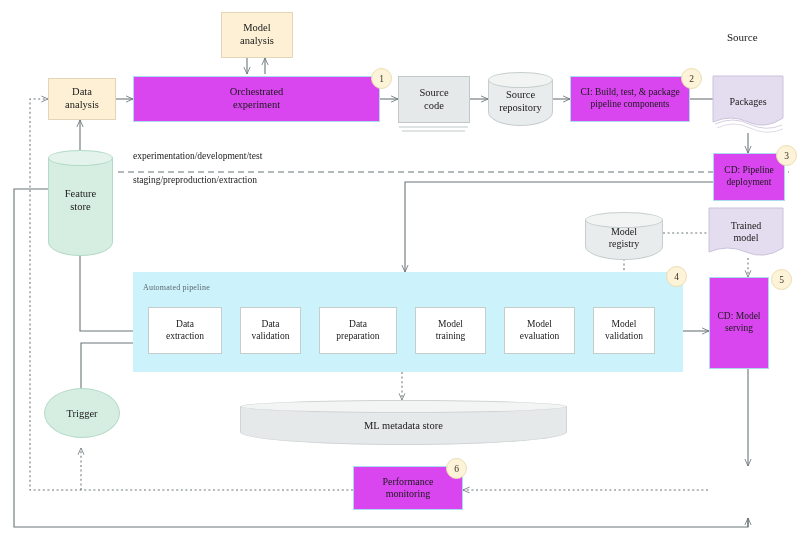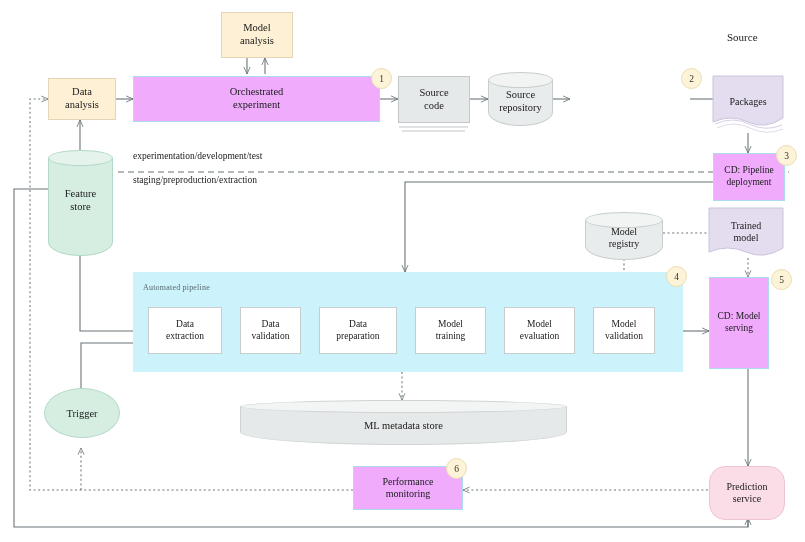--- a/index.html
+++ b/index.html
@@ -39,21 +39,21 @@
   .rect {
     border: 1px solid #b9c3c9;
   }
   .lbl {
     display: block;
     white-space: pre-line;
   }
 
   
   .fill-cream   { background: #fdf0d5; border-color: #e4d5b7; }
-  .fill-blue    { background: #f0abfc; border-color: #a9dced; }
+  .fill-blue    { background: #d946ef; border-color: #a9dced; }
   .fill-grey    { background: #e6e9e9; border-color: #c2c8c8; }
 
   
   .badge {
     position: absolute;
     width: 19px;
     height: 19px;
     border-radius: 50%;
     background: #fdf3d8;
     border: 1px solid #ecdcae;
@@ -302,20 +302,24 @@
 code</span>
   </div>
 
   <div class="cyl cyl-grey" style="left:488px; top:72px; width:65px; height:54px;">
     <div class="body" style="top:8px; bottom:0;"></div>
     <div class="top" style="top:0;"></div>
     <div class="ctext" style="top:17px; font-size:10.5px;">Source
 repository</div>
   </div>
 
+  <div class="node rect fill-blue" style="left:570px; top:76px; width:120px; height:46px; font-size:9.5px;">
+    <span class="lbl">CI: Build, test, &amp; package
+pipeline components</span>
+  </div>
   <div class="badge" style="left:681px; top:68px;">
     <span>2</span>
   </div>
 
   <div class="doc" style="left:713px; top:76px; width:70px; height:56px;">
     <svg width="70" height="56" viewBox="0 0 70 56">
       <path d="M0 0 H70 V42 Q52 54 35 46 Q18 38 0 46 Z" fill="#e4ddef" stroke="#cbc2dc" stroke-width="1"></path>
       <path d="M2 48 Q20 40 36 48 Q53 56 69 49" fill="none" stroke="#d7d0e4" stroke-width="1"></path>
       <path d="M4 52 Q21 44 37 52 Q54 60 70 53" fill="none" stroke="#e0dbe9" stroke-width="1"></path>
     </svg>
@@ -411,18 +415,14 @@
   </div>
 
   <div class="node rect fill-blue" style="left:353px; top:466px; width:110px; height:44px; font-size:10px;">
     <span class="lbl">Performance
 monitoring</span>
   </div>
   <div class="badge" style="left:446px; top:458px;">
     <span>6</span>
   </div>
 
-  <div class="pill" style="left:709px; top:466px; width:74px; height:52px; font-size:10px;">
-    <span>Prediction
-service</span>
-  </div>
 
 </div>
 
 </body></html>

